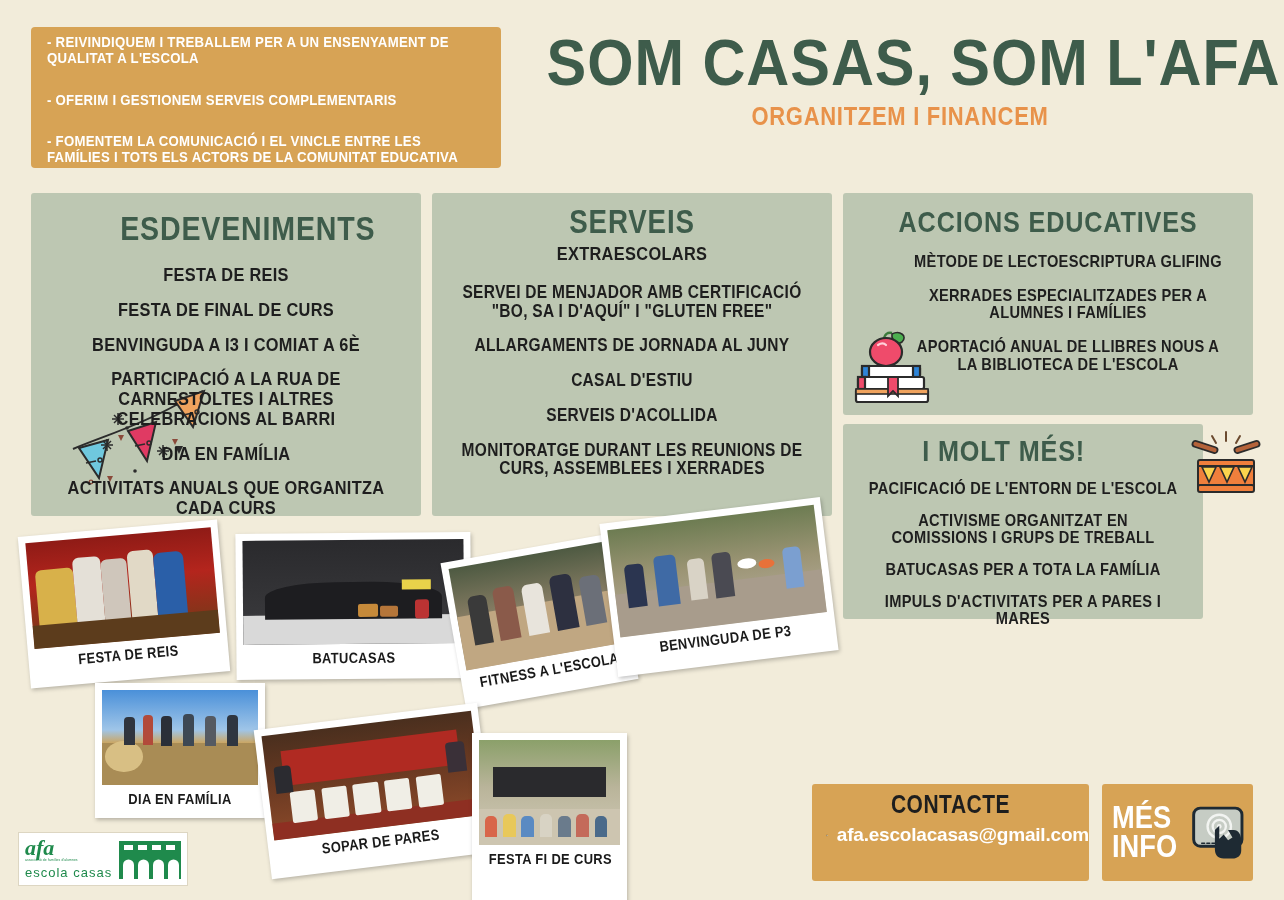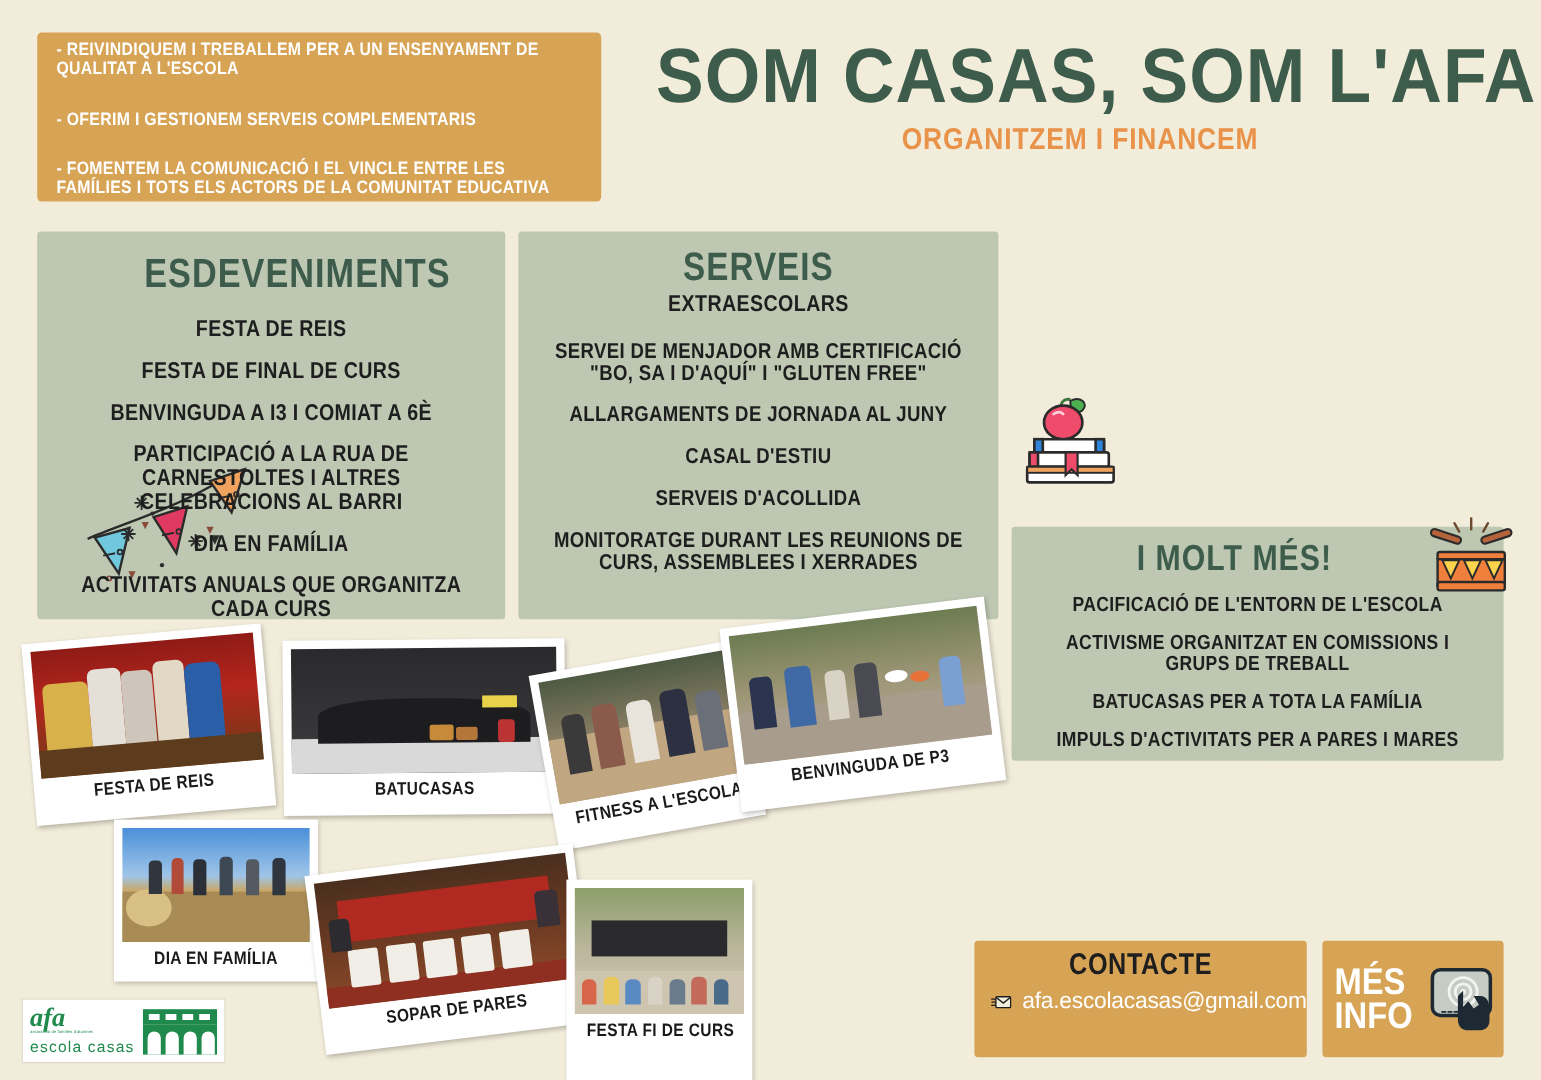--- a/index.html
+++ b/index.html
@@ -82,21 +82,21 @@
     font-family: "Liberation Sans Narrow", "Liberation Sans", sans-serif;
     font-weight: 700;
     letter-spacing: .35px;
     line-height: 1.04;
     transform: scaleX(.86);
   }
 
   #panel-events  { left: 31px;  top: 193px; width: 390px; height: 323px; }
   #panel-serveis { left: 432px; top: 193px; width: 400px; height: 323px; }
   #panel-accions { left: 843px; top: 193px; width: 410px; height: 222px; }
-  #panel-molt    { left: 843px; top: 439px; width: 410px; height: 195px; }
+  #panel-molt    { left: 843px; top: 424px; width: 360px; height: 195px; }
   #panel-part    { left: 843px; top: 645px; width: 410px; height: 130px; }
 
   #panel-events .panel-title { font-size: 34px; margin-top: 16px; padding-left: 52px; }
   #panel-events .lines { margin-top: 17px; display:flex; flex-direction:column; gap:15px; }
   #panel-events .panel-line { font-size: 19px; }
 
   #panel-serveis .panel-title { font-size: 33px; margin-top: 10px; }
   #panel-serveis .sub { text-align:center; font-size:19px; color:#1e1e1e;
     font-family:"Liberation Sans Narrow","Liberation Sans",sans-serif; font-weight:700;
     transform: scaleX(.86); margin-top: 2px; letter-spacing:.4px;}
@@ -152,21 +152,21 @@
   }
   #contacte .c-title {
     text-align:center; color:#1e1e1e; font-size:25px;
     font-family:"Liberation Sans Narrow","Liberation Sans",sans-serif;
     font-weight:700; letter-spacing:.6px; transform: scaleX(.84);
   }
   #contacte .row {
     display:flex; align-items:center; gap:9px; padding-left:14px; margin-top:5px;
   }
   #contacte .row .txt {
-    color:#ffffff; font-size:19px; font-weight:400;
+    color:#ffffff; font-size:19px; font-weight:700;
     font-family:"Liberation Sans","Liberation Sans", sans-serif;
     letter-spacing:-.2px;
   }
 
   #mesinfo {
     position:absolute; left:1102px; top:784px; width:151px; height:97px;
     background:#d7a355; border-radius:3px;
     display:flex; align-items:center; gap:4px; padding-left:10px;
   }
   #mesinfo .mi-text {
@@ -271,20 +271,28 @@
     <div class="sub">EXTRAESCOLARS</div>
     <div class="lines">
       <div class="panel-line">SERVEI DE MENJADOR AMB CERTIFICACIÓ "BO, SA I D'AQUÍ" I "GLUTEN FREE"</div>
       <div class="panel-line">ALLARGAMENTS DE JORNADA AL JUNY</div>
       <div class="panel-line">CASAL D'ESTIU</div>
       <div class="panel-line">SERVEIS D'ACOLLIDA</div>
       <div class="panel-line">MONITORATGE DURANT LES REUNIONS DE CURS, ASSEMBLEES I XERRADES</div>
     </div>
   </div>
 
+  <div class="panel" id="panel-accions">
+    <div class="panel-title">ACCIONS EDUCATIVES</div>
+    <div class="lines">
+      <div class="panel-line">MÈTODE DE LECTOESCRIPTURA GLIFING</div>
+      <div class="panel-line">XERRADES ESPECIALITZADES PER A ALUMNES I FAMÍLIES</div>
+      <div class="panel-line">APORTACIÓ ANUAL DE LLIBRES NOUS A LA BIBLIOTECA DE L'ESCOLA</div>
+    </div>
+  </div>
   <svg id="books" viewBox="0 0 92 84">
     <path d="M36 12 C36 6 40 4 44 5" stroke="#3b7a3b" stroke-width="2.4" fill="none"></path>
     <path d="M44 6 C52 2 60 8 54 14 C50 17 45 14 44 9 Z" fill="#4caf50" stroke="#2b2b2b" stroke-width="1.6"></path>
     <ellipse cx="38" cy="24" rx="16" ry="14" fill="#ef4b6b" stroke="#2b2b2b" stroke-width="2.2"></ellipse>
     <path d="M30 17 C33 15 36 15 38 17" stroke="#ffd1da" stroke-width="2.2" fill="none" stroke-linecap="round"></path>
     <rect x="14" y="38" width="58" height="11" rx="2" fill="#ffffff" stroke="#2b2b2b" stroke-width="2.2"></rect>
     <rect x="14" y="38" width="7" height="11" fill="#2e84d8" stroke="#2b2b2b" stroke-width="2.2"></rect>
     <rect x="65" y="38" width="7" height="11" fill="#2e84d8" stroke="#2b2b2b" stroke-width="2.2"></rect>
     <rect x="10" y="49" width="66" height="12" rx="2" fill="#ffffff" stroke="#2b2b2b" stroke-width="2.2"></rect>
     <rect x="10" y="49" width="7" height="12" fill="#ef4b6b" stroke="#2b2b2b" stroke-width="2.2"></rect>

